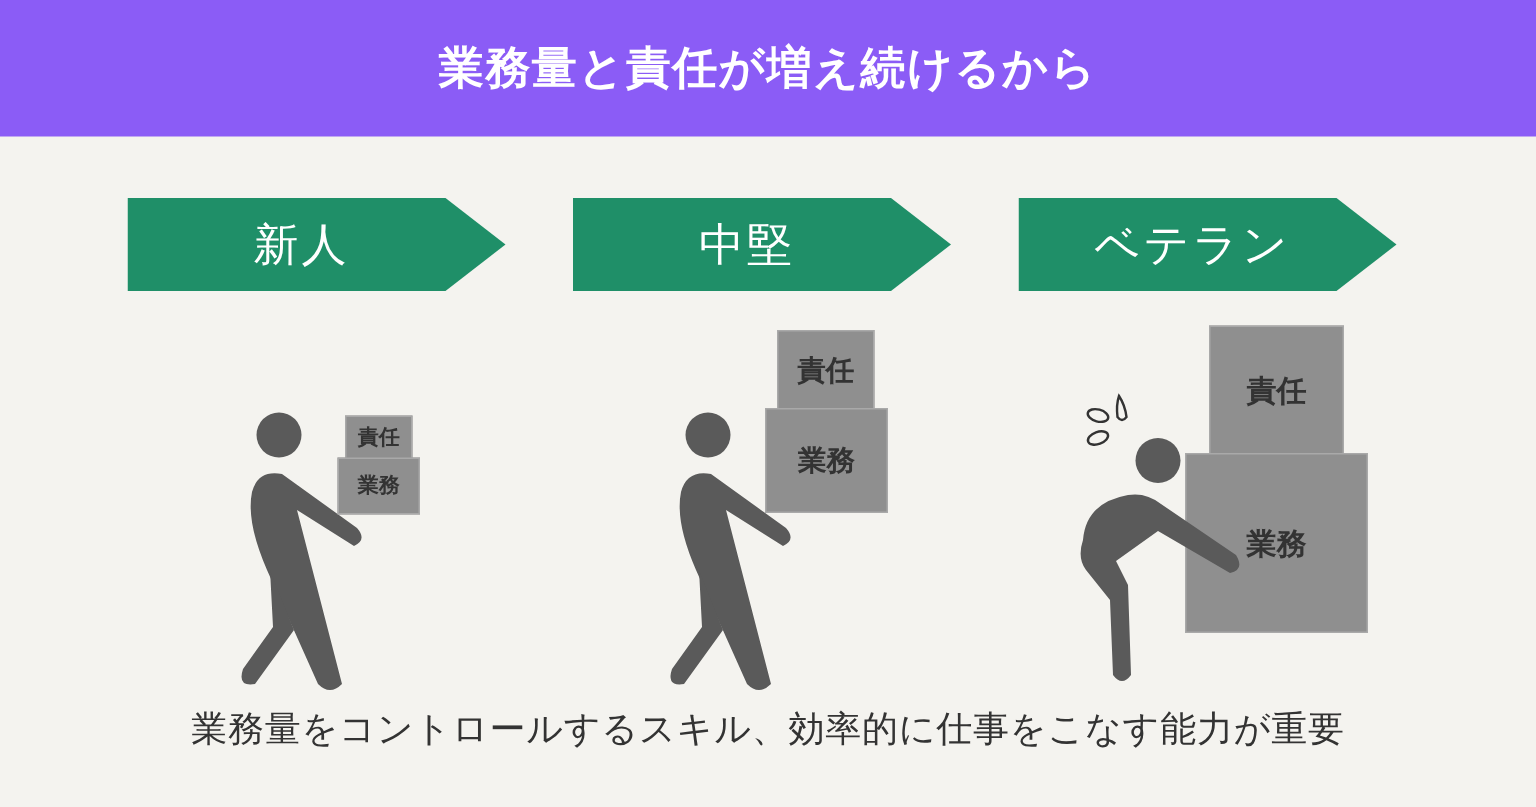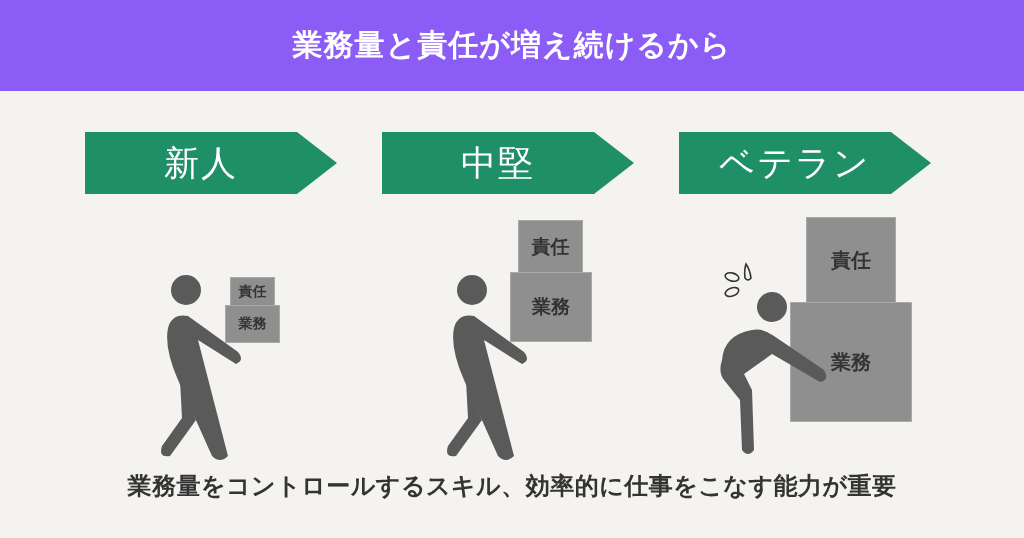--- a/index.html
+++ b/index.html
@@ -1,23 +1,23 @@
 <!DOCTYPE html>
 <html><head>
   <meta charset="utf-8">
   <style>
     html, body { margin:0; padding:0; }
     body { width:1024px; height:538px; background:#f4f3ef; position:relative; overflow:hidden; font-family:"DejaVu Sans", sans-serif; }
     .header { position:absolute; left:0; top:0; width:1024px; height:91px; background:#8b5cf6; color:#fff; display:flex; align-items:center; justify-content:center; font-size:30px; font-weight:bold; letter-spacing:1px; }
     .stage { position:absolute; top:132px; height:62px; }
     .stage svg { position:absolute; left:0; top:0; }
-    .stage .label { position:absolute; left:0; top:0; height:62px; display:flex; align-items:center; justify-content:center; color:#fff; font-size:35px; letter-spacing:2px; }
+    .stage .label { position:absolute; left:0; top:0; height:62px; display:flex; align-items:center; justify-content:center; color:#fff; font-size:30px; letter-spacing:2px; }
     .fig { position:absolute; }
     .box { position:absolute; background:#8f8f8f; border:1px solid #a9a9a9; box-sizing:border-box; display:flex; align-items:center; justify-content:center; color:#333; font-weight:bold; }
-    .footer { position:absolute; left:0; top:470px; width:1024px; text-align:center; font-size:24px; font-weight:bold; color:#333; letter-spacing:0.5px; }
+    .footer { position:absolute; left:0; top:470px; width:1024px; text-align:center; font-size:24px; font-weight:normal; color:#333; letter-spacing:0.5px; }
   </style>
 </head>
 <body>
 
 <div class="header">
   <span>業務量と責任が増え続けるから</span>
 </div>
 
 <div class="stage" style="left:85px;width:255px;">
   <svg width="255" height="62">

